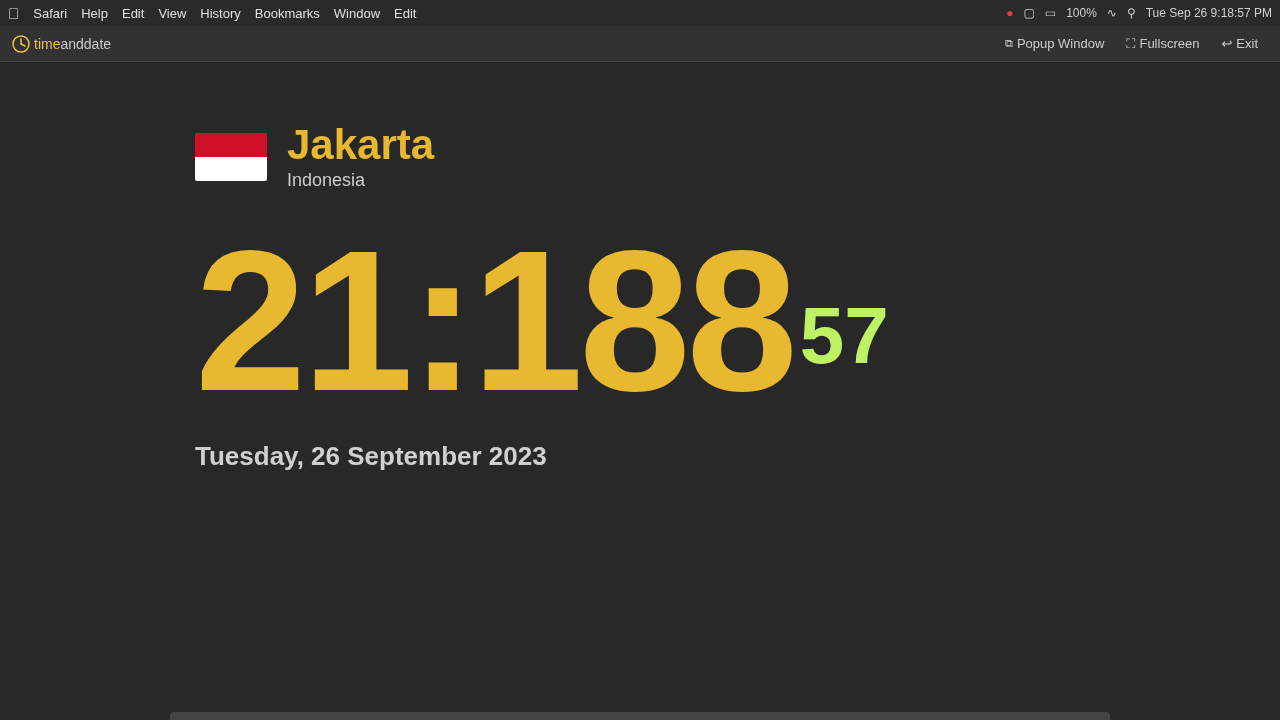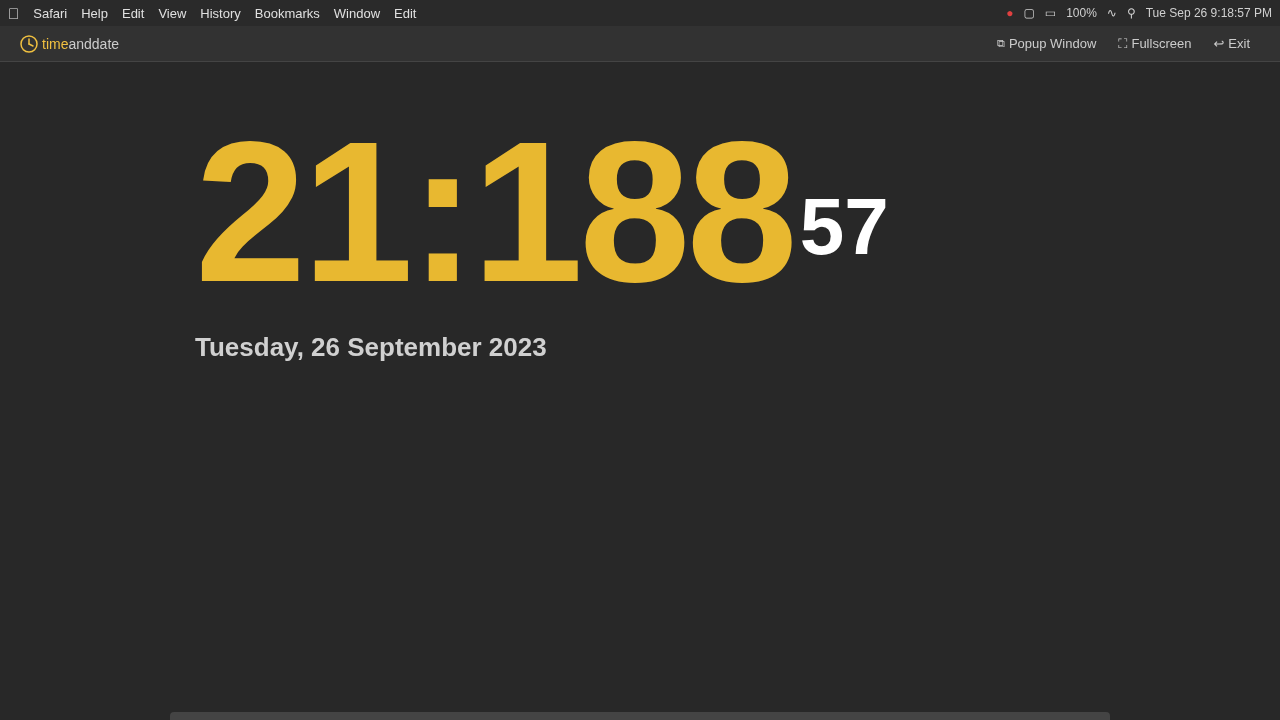--- a/index.html
+++ b/index.html
@@ -50,21 +50,21 @@
     }
 
     
     .browser-bar {
       width: 100%;
       height: 36px;
       background: #323232;
       display: flex;
       align-items: center;
       justify-content: space-between;
-      padding: 0 20px;
+      padding: 0 12px;
       border-bottom: 1px solid #444;
     }
     .browser-bar-left {
       display: flex;
       align-items: center;
       gap: 8px;
     }
     .brand-logo {
       display: flex;
       align-items: center;
@@ -164,21 +164,21 @@
     .clock-main {
       font-size: 200px;
       font-weight: 700;
       color: #e8b830;
       line-height: 0.9;
       letter-spacing: -4px;
     }
     .clock-seconds {
       font-size: 80px;
       font-weight: 700;
-      color: #ffffff;
+      color: #bef264;
       margin-top: 30px;
       margin-left: 6px;
     }
 
     
     .clock-date {
       font-size: 26px;
       color: #d0d0d0;
       margin-top: 10px;
       font-weight: 700;
@@ -245,20 +245,30 @@
     </button>
     <button class="browser-btn">
       <span>↩</span>
       <span>Exit</span>
     </button>
   </div>
 </div>
 
 <div class="main-content">
 
+  <div class="city-header">
+    <div class="flag">
+      <div class="flag-top"></div>
+      <div class="flag-bottom"></div>
+    </div>
+    <div class="city-info">
+      <span class="city-name">Jakarta</span>
+      <span class="country-name">Indonesia</span>
+    </div>
+  </div>
 
   <div class="clock-display">
     <span class="clock-main">21:18<span style="color:#e8b830;">8</span></span>
     <span class="clock-seconds">57</span>
   </div>
 
   <div class="clock-date">Tuesday, 26 September 2023</div>
 
   <div class="bottom-bar"></div>
 </div>

